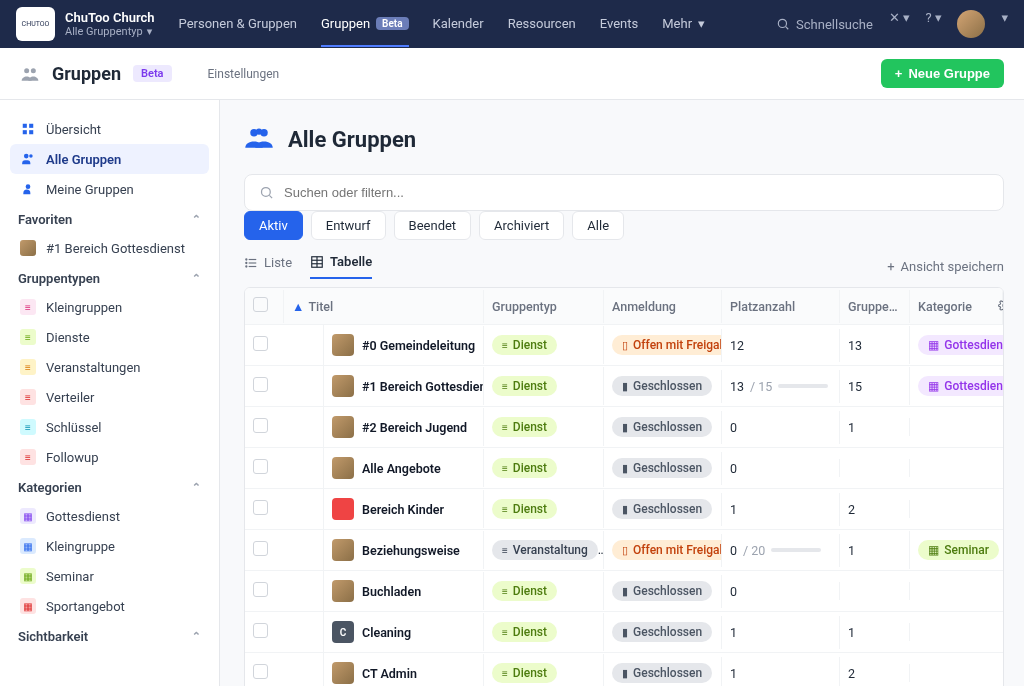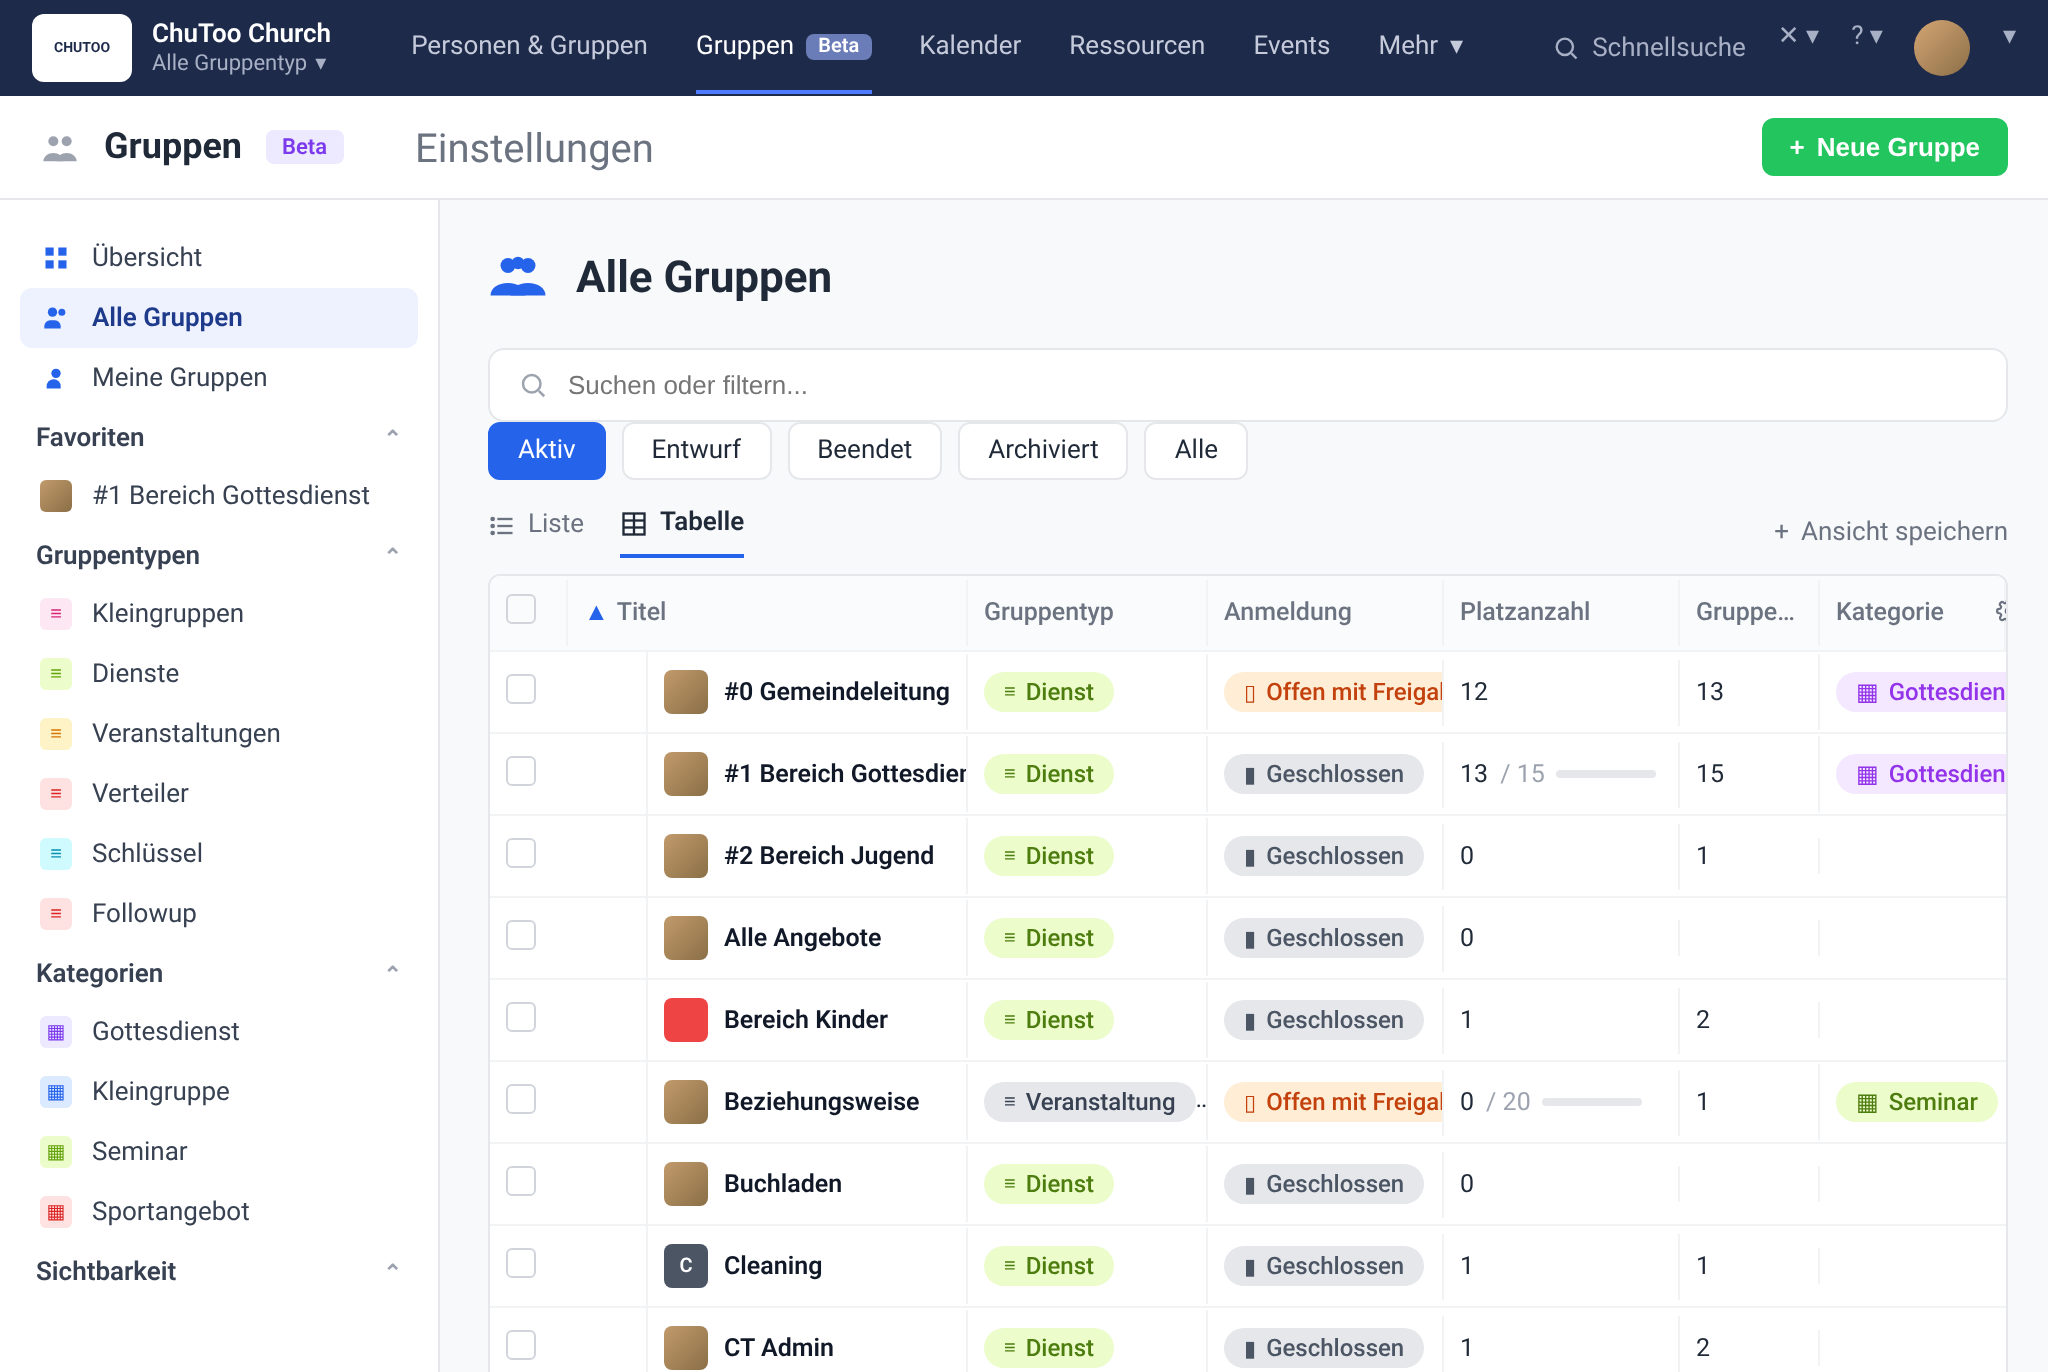--- a/index.html
+++ b/index.html
@@ -1,36 +1,36 @@
 <!DOCTYPE html>
 <html><head>
 <meta charset="utf-8">
 <style>
 * { box-sizing: border-box; margin: 0; padding: 0; }
 body { font-family: -apple-system, BlinkMacSystemFont, "Segoe UI", Roboto, sans-serif; font-size: 13px; color: #1f2937; background: #f8f9fb; width: 1024px; height: 686px; overflow: hidden; }
 
 
 .topnav { background: #1e2a4a; height: 48px; display: flex; align-items: center; padding: 0 16px; color: #fff; }
-.logo-box { width: 50px; height: 34px; background: #fff; border-radius: 6px; display: flex; align-items: center; justify-content: center; margin-right: 10px; font-size: 7px; font-weight: bold; color: #1e2a4a; }
-.org-block { display: flex; flex-direction: column; margin-right: 40px; }
+.logo-box { width: 39px; height: 34px; background: #fff; border-radius: 6px; display: flex; align-items: center; justify-content: center; margin-right: 10px; font-size: 7px; font-weight: normal; color: #1e2a4a; }
+.org-block { display: flex; flex-direction: column; margin-right: 24px; }
 .org-name { font-weight: 600; font-size: 13px; }
 .org-sub { font-size: 11px; color: #a8b0c5; display: flex; align-items: center; gap: 4px; }
 .topnav-items { display: flex; gap: 24px; align-items: center; }
 .topnav-item { color: #c5cbdb; font-size: 13px; cursor: pointer; display: flex; align-items: center; gap: 6px; padding: 14px 0; border-bottom: 2px solid transparent; }
 .topnav-item.active { color: #fff; border-bottom: 2px solid #4f7cff; }
 .badge-beta { background: #6b7db8; color: #fff; font-size: 10px; padding: 1px 6px; border-radius: 4px; font-weight: 600; }
 .topnav-right { margin-left: auto; display: flex; gap: 16px; color: #a8b0c5; font-size: 13px; }
 .search-top { display: flex; align-items: center; gap: 6px; }
 .avatar-img { width: 28px; height: 28px; border-radius: 50%; background: linear-gradient(135deg,#d4a574,#8b6f47); }
 
 
 .subheader { background: #fff; height: 52px; display: flex; align-items: center; padding: 0 20px; border-bottom: 1px solid #e5e7eb; gap: 12px; }
 .subheader-title { font-size: 18px; font-weight: 700; }
 .badge-beta2 { background: #ede9fe; color: #7c3aed; font-size: 11px; padding: 2px 8px; border-radius: 4px; font-weight: 600; }
-.subheader-tab { color: #6b7280; font-size: 20px; margin-left: 24px; cursor: pointer; }
+.subheader-tab { color: #6b7280; font-size: 12px; margin-left: 24px; cursor: pointer; }
 .btn { padding: 7px 14px; border-radius: 6px; font-size: 13px; font-weight: 600; cursor: pointer; border: 1px solid #d1d5db; background: #fff; display: inline-flex; align-items: center; gap: 6px; }
 .btn-purple { color: #7c3aed; }
 .btn-green { background: #22c55e; color: #fff; border: none; }
 .subheader-right { margin-left: auto; display: flex; gap: 10px; }
 
 
 .layout { display: flex; height: calc(686px - 48px - 52px); }
 .sidebar { width: 220px; background: #fff; border-right: 1px solid #e5e7eb; padding: 14px 10px; overflow-y: auto; }
 .side-section-title { font-size: 13px; font-weight: 600; color: #374151; padding: 8px 8px 6px; display: flex; justify-content: space-between; align-items: center; }
 .side-item { display: flex; align-items: center; gap: 10px; padding: 7px 10px; border-radius: 6px; cursor: pointer; font-size: 13px; color: #374151; }

